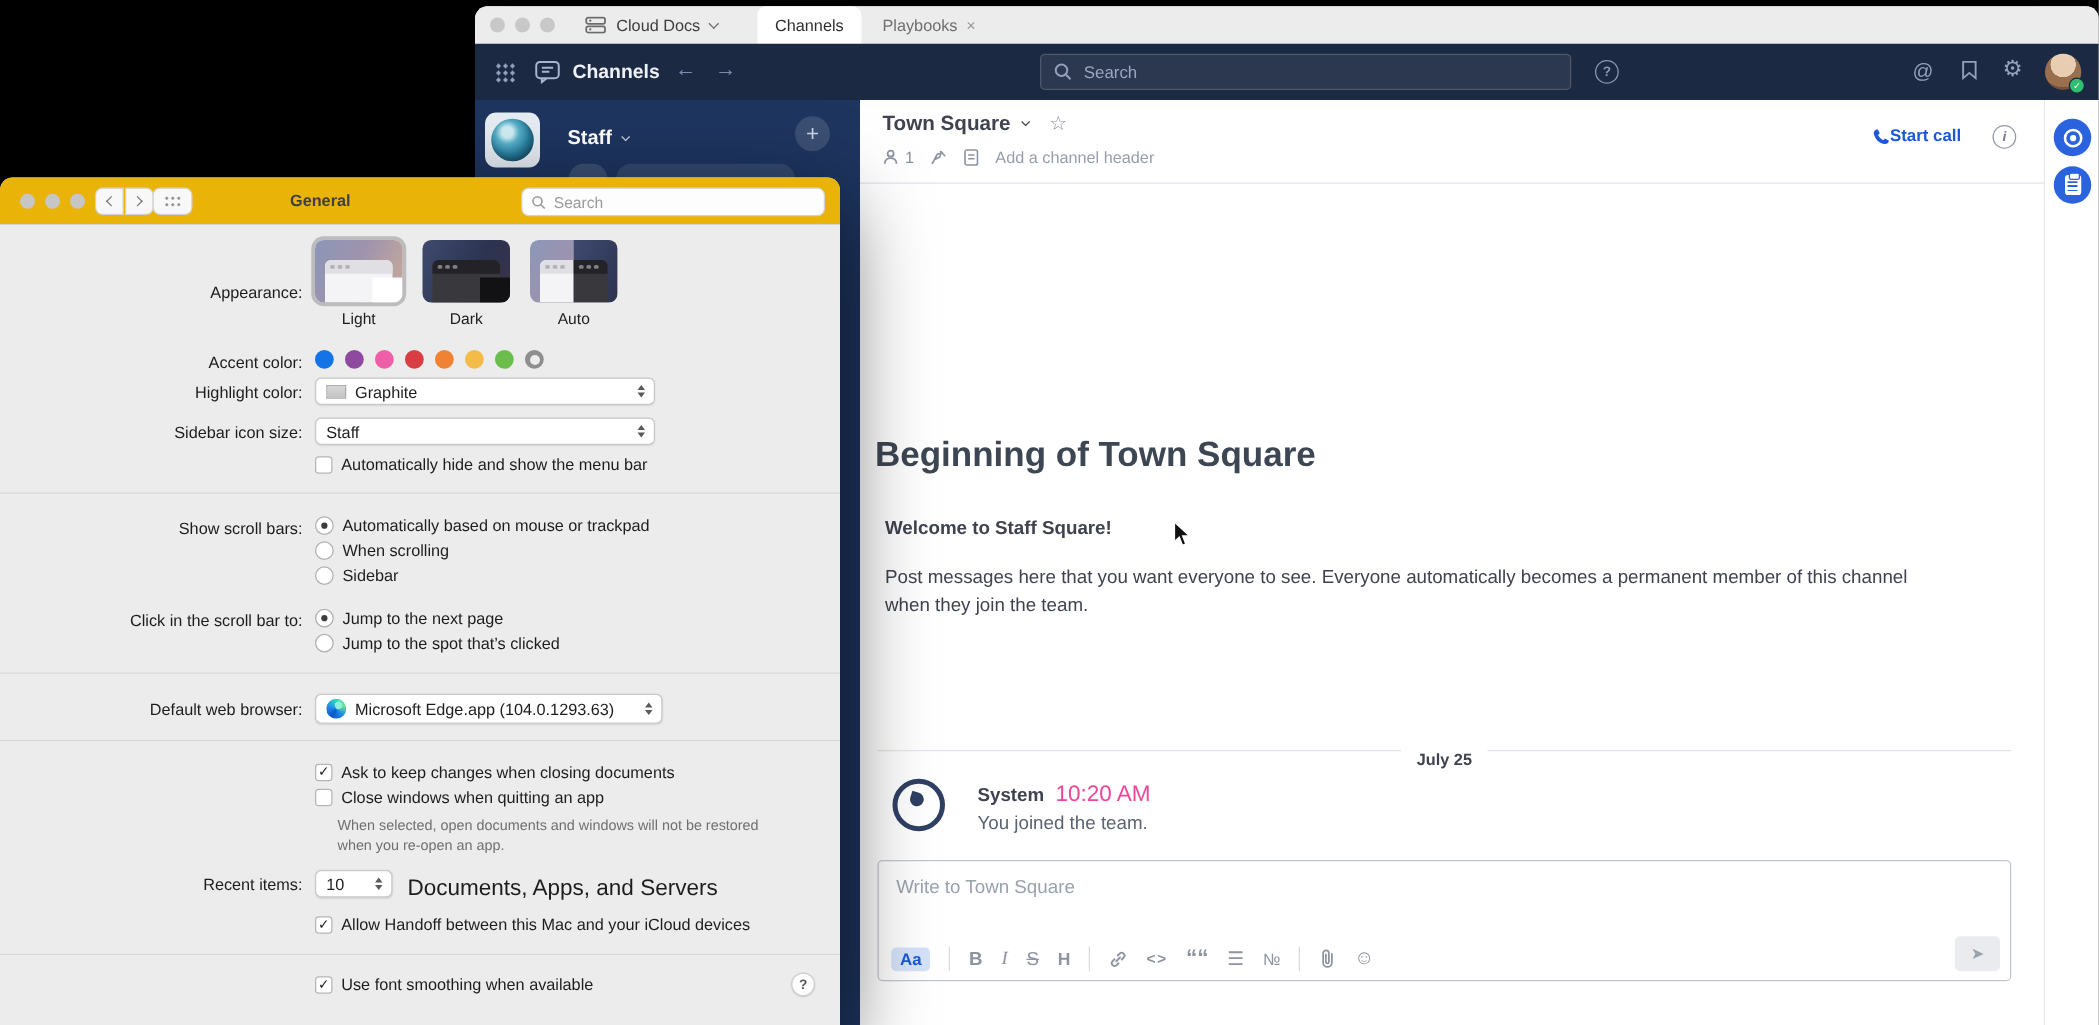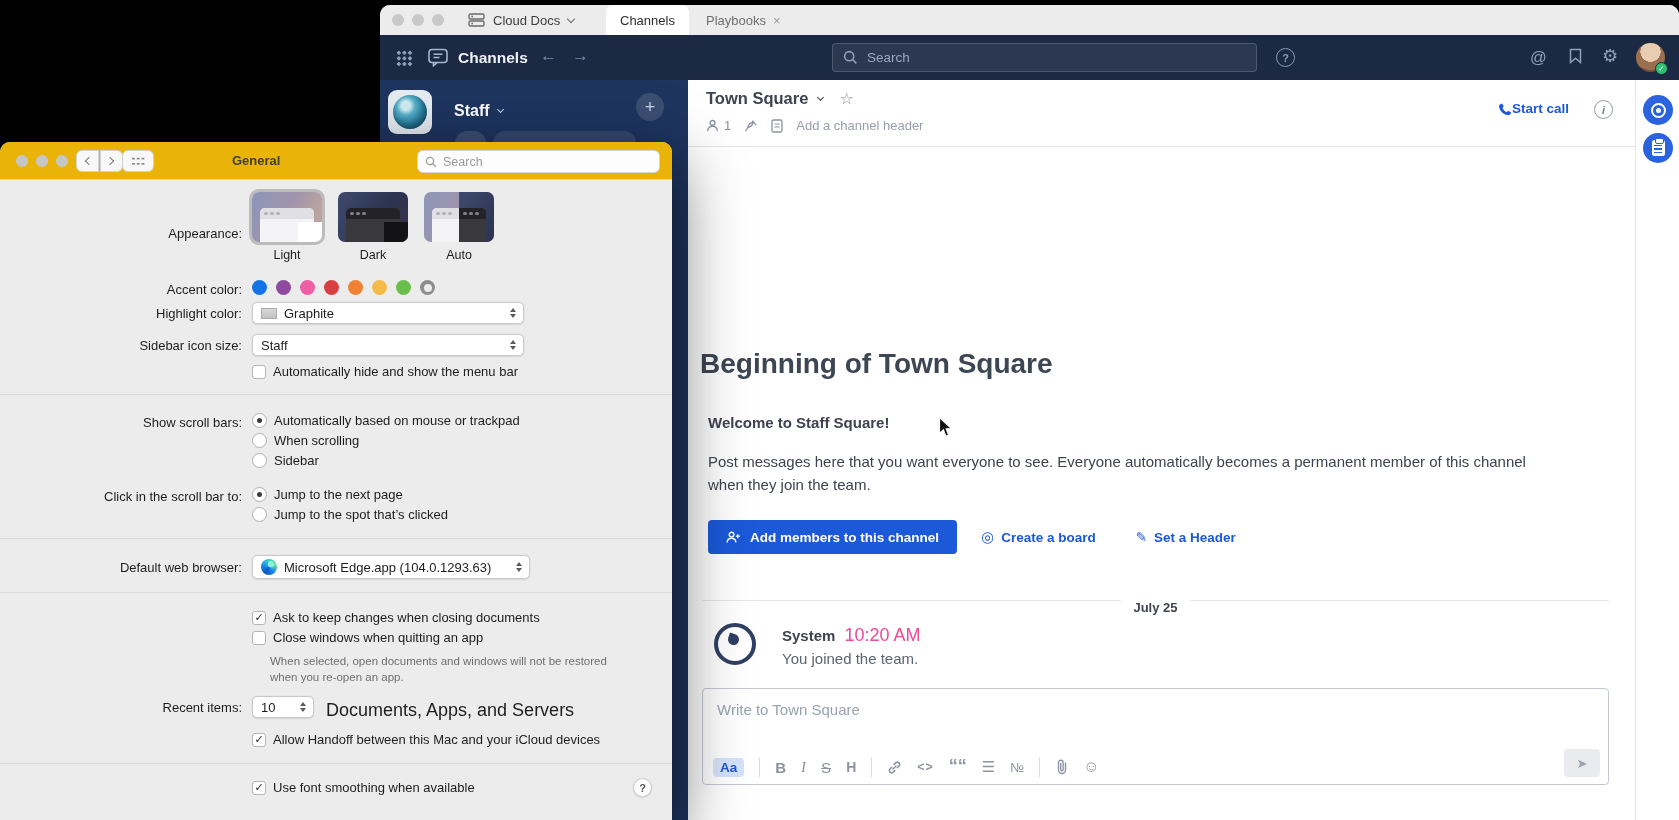--- a/index.html
+++ b/index.html
@@ -302,38 +302,20 @@
           </svg>
         <span>Start call</span>
       </div>
       <span class="info-circle">i</span>
     </div>
 
     <h1 class="intro-title">Beginning of Town Square</h1>
     <div class="intro-welcome">Welcome to Staff Square!</div>
     <p class="intro-body">Post messages here that you want everyone to see. Everyone automatically becomes a permanent member of this channel when they join the team.</p>
 
-    <div class="intro-actions">
-      <button class="btn-primary">
-        <svg width="15" height="13">
-            <circle cx="5.5" cy="3.6" r="2.3" fill="none" stroke="#fff" stroke-width="1.4"></circle>
-            <path d="M1.2 11.5 c0-2.8 2-4.3 4.3-4.3 s4.3 1.5 4.3 4.3" fill="none" stroke="#fff" stroke-width="1.4"></path>
-            <path d="M11.8 3.2 v4 M9.8 5.2 h4" stroke="#fff" stroke-width="1.3"></path>
-          </svg>
-        <span>Add members to this channel</span>
-      </button>
-      <a class="intro-link" style="margin-left:24px">
-        <span class="glyph-target">◎</span>
-        <span>Create a board</span>
-      </a>
-      <a class="intro-link" style="margin-left:40px">
-        <span>✎</span>
-        <span>Set a Header</span>
-      </a>
-    </div>
 
     <div class="date-divider">
       <span class="date-label">July 25</span>
     </div>
 
     <div class="system-post">
       <div class="mm-logo"></div>
       <div>
         <div class="post-head">
           <span class="post-author">System</span>

